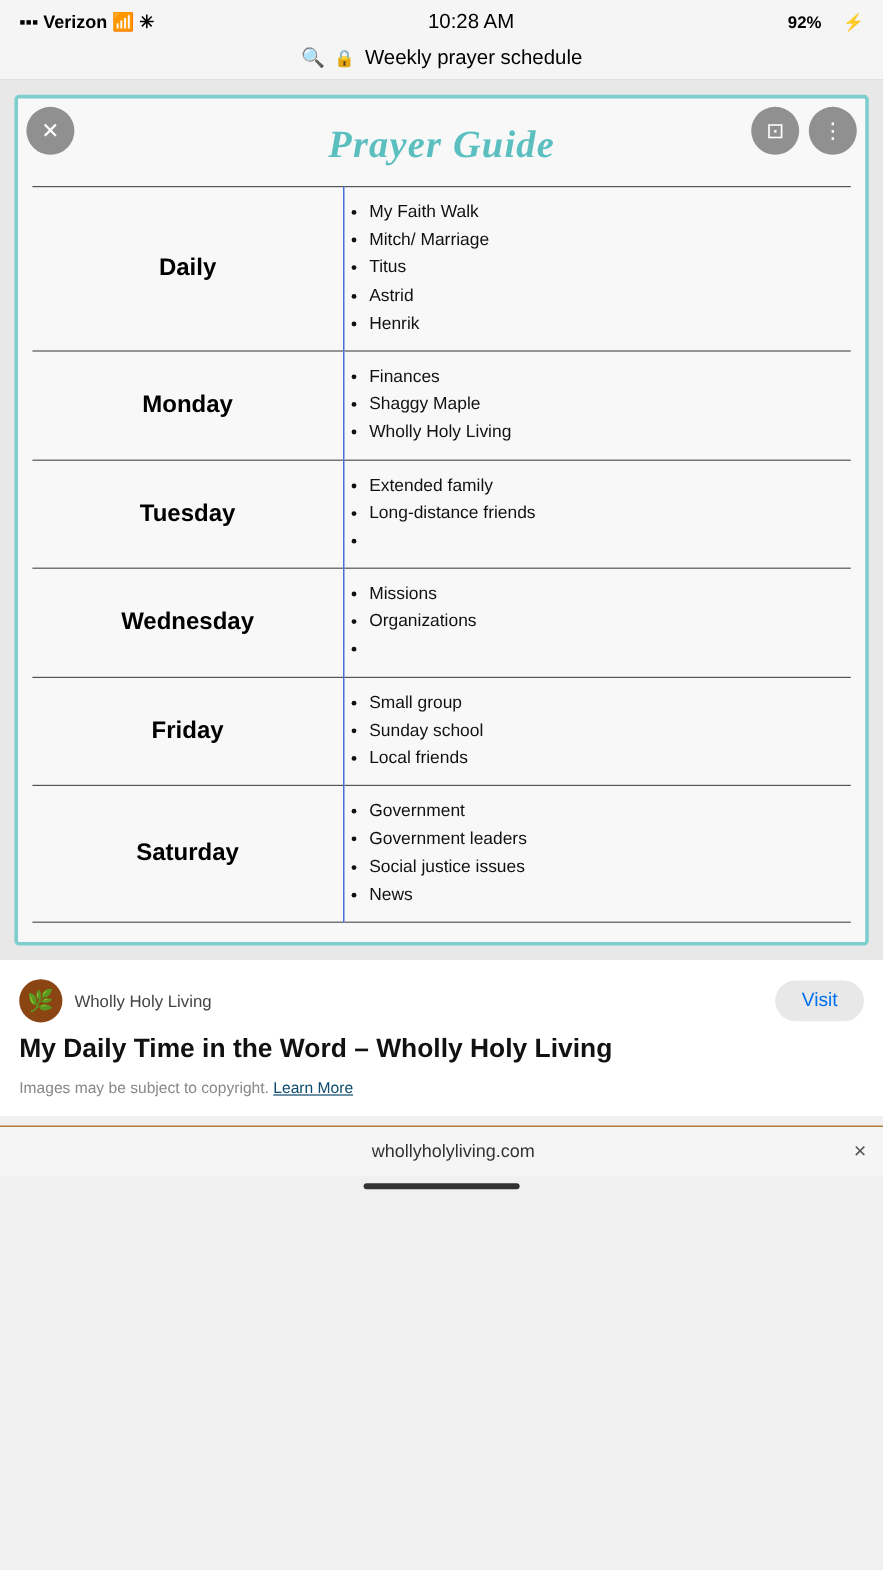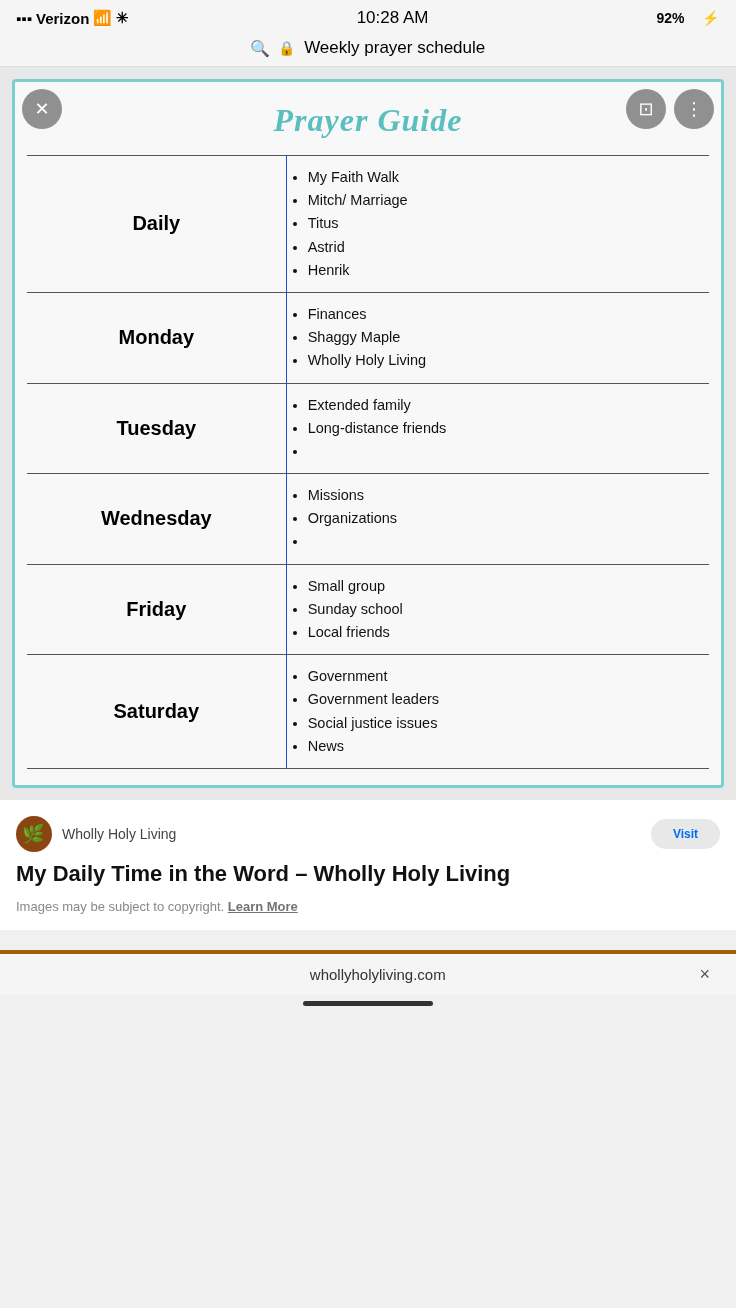--- a/index.html
+++ b/index.html
@@ -143,52 +143,51 @@
       font-size: 18px;
     }
     .source-name {
       font-size: 14px;
       color: #444;
     }
     .visit-btn {
       background: #e8e8e8;
       border-radius: 20px;
       padding: 8px 22px;
-      font-size: 12px;
+      font-size: 16px;
       color: #0070f0;
-      font-weight: 700;
+      font-weight: 400;
       cursor: pointer;
     }
     .article-title {
       font-size: 22px;
       font-weight: bold;
       color: #111;
       line-height: 1.3;
       margin-bottom: 10px;
     }
     .copyright-text {
       font-size: 13px;
       color: #888;
     }
     .copyright-link {
-      color: #737373;
+      color: #0c4a6e;
       text-decoration: underline;
-      font-weight: bold;
     }
 
     
     .bottom-bar {
       background: #f5f5f5;
-      border-top: 4px solid #a16207;
+      border-top: 1px solid #a16207;
       display: flex;
       align-items: center;
       justify-content: space-between;
-      padding: 10px 26px;
+      padding: 10px 14px;
       position: relative;
-      margin-top: 20px;
+      margin-top: 8px;
     }
     .bottom-bar-url {
       flex: 1;
       text-align: center;
       font-size: 15px;
       color: #333;
     }
     .bottom-bar-close {
       font-size: 18px;
       color: #555;

